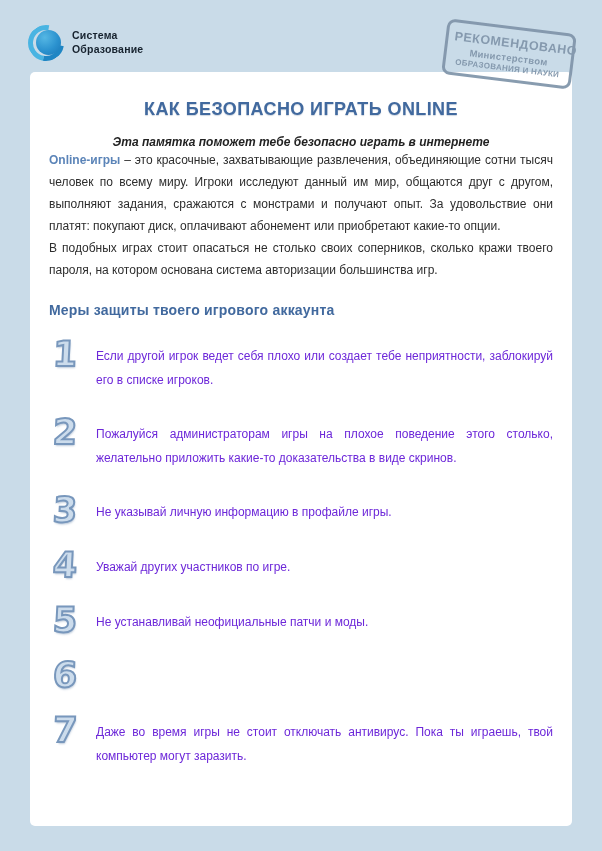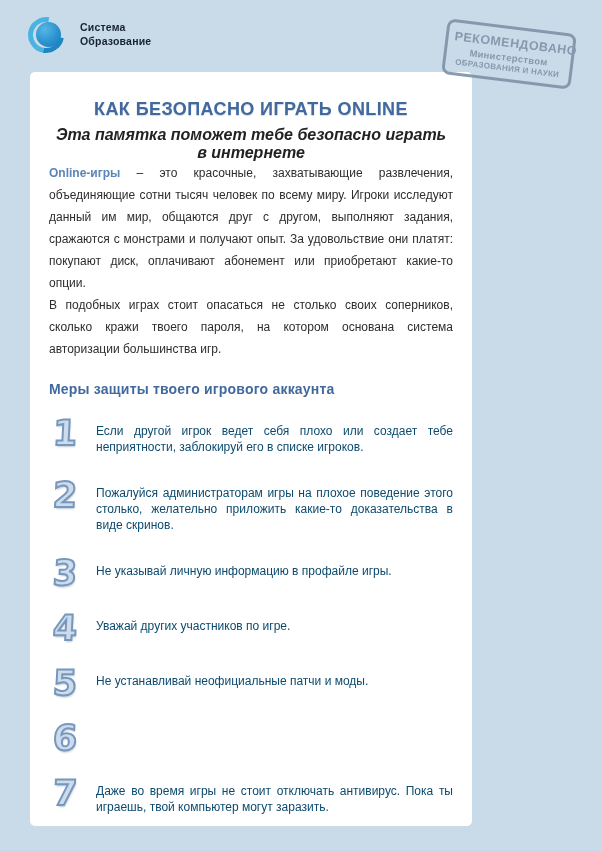--- a/index.html
+++ b/index.html
@@ -6,21 +6,21 @@
   html,body { background:#e8eef3; }
   .page {
     position:relative;
     width:602px; height:851px;
     background:var(--bg,#c9dbe8);
     overflow:hidden;
     font-family:"Liberation Sans", sans-serif;
   }
 
   
-  .logo { position:absolute; left:28px; top:17px; display:flex; align-items:center; gap:16px; }
+  .logo { position:absolute; left:28px; top:25px; display:flex; align-items:center; gap:8px; }
   .logo-icon { position:relative; width:36px; height:36px; }
   .logo-icon .swoosh {
     position:absolute; inset:0; border-radius:50%;
     border:5px solid #49b4e2;
     border-right-color:transparent;
     border-bottom-color:#1f86c4;
     transform:rotate(-35deg);
   }
   .logo-icon .ball {
     position:absolute; left:8px; top:5px; width:25px; height:25px; border-radius:50%;
@@ -38,35 +38,35 @@
     color:var(--stamp,#8095aa);
     text-align:center; opacity:.93;
     z-index:3;
   }
   .stamp-l1 { font-size:12.5px; font-weight:bold; letter-spacing:.5px; }
   .stamp-l2 { font-size:9.5px; font-weight:bold; margin-top:2px; letter-spacing:.3px; }
   .stamp-l3 { font-size:8px; font-weight:bold; margin-top:1px; letter-spacing:.3px; }
 
   
   .card {
-    position:absolute; left:30px; top:72px; width:442px; height:754px;
+    position:absolute; left:30px; top:72px; width:542px; height:754px;
     background:var(--card,#ffffff);
     border-radius:5px;
     padding:27px 19px 0 19px;
   }
   .title {
     text-align:center;
     color:var(--accent,#41699e);
     font-size:18px; font-weight:bold; letter-spacing:.4px;
     text-shadow:0 1px 1px rgba(60,90,130,.25);
   }
   .subtitle {
-    margin-top:6px; text-align:center;
+    margin-top:15px; text-align:center;
     font-style:italic; font-weight:bold;
-    font-size:16px; color:#222;
+    font-size:12px; color:#222;
   }
   .intro { font-size:12px; line-height:22px; color:var(--body,#2d2d2d); text-align:justify; }
   .intro .lead { color:var(--lead,#5b84b8); font-weight:bold; }
   .section-heading {
     margin-top:21px; text-align:left;
     color:var(--accent,#41699e);
     font-size:14px; font-weight:bold; letter-spacing:.2px;
   }
 
   
@@ -76,21 +76,21 @@
   .tip-num {
     flex:0 0 32px; text-align:center;
     font-family:"DejaVu Sans", sans-serif;
     font-size:35px; font-weight:bold; line-height:30px;
     color:var(--num_fill,#ccdcec);
     -webkit-text-stroke:2px var(--num_stroke,#7897bc);
     text-shadow:1px 2px 2px rgba(110,140,175,.45);
     margin-top:-4px;
     transform:skewX(-3deg);
   }
-  .tip-text { flex:1; font-size:12px; line-height:16px; color:#0c4a6e; text-align:justify; padding-top:1px; }
+  .tip-text { flex:1; font-size:12px; line-height:24px; color:#6d28d9; text-align:justify; padding-top:1px; }
 </style>
 </head>
 <body>
 
 <div class="page">
 
   <div class="logo">
     <div class="logo-icon">
       <div class="swoosh"></div>
       <div class="ball"></div>

